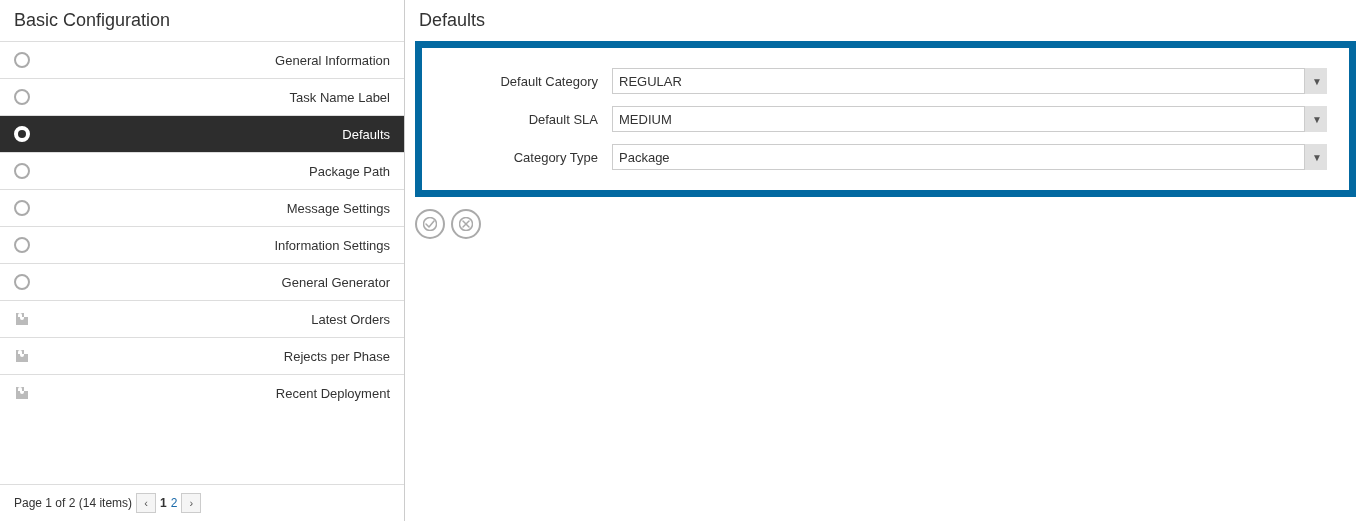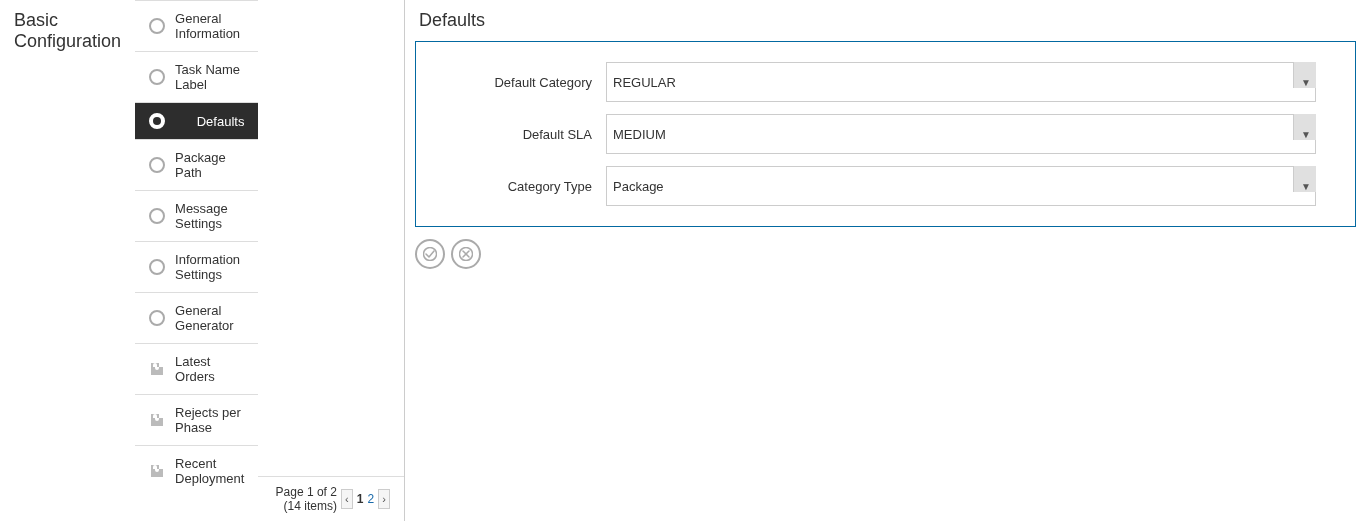--- a/index.html
+++ b/index.html
@@ -12,21 +12,21 @@
     .container {
       display: flex;
       width: 1366px;
       min-height: 521px;
     }
     
     .left-panel {
       width: 405px;
       border-right: 1px solid #ccc;
       display: flex;
-      flex-direction: row;
+      flex-direction: column;
     }
     .left-panel-title {
       font-size: 18px;
       font-weight: normal;
       color: #333;
       padding: 10px 14px 10px 14px;
     }
     .nav-item {
       display: flex;
       align-items: center;
@@ -117,23 +117,23 @@
       flex-direction: column;
       padding: 0;
     }
     .right-panel-title {
       font-size: 18px;
       font-weight: normal;
       color: #333;
       padding: 10px 14px 10px 14px;
     }
     .form-area {
-      border: 1px solid #0369a1;
+      border: 7px solid #0369a1;
       margin: 0 10px;
-      padding: 20px 39px 20px 30px;
+      padding: 20px 22px 20px 30px;
     }
     .form-row {
       display: flex;
       align-items: center;
       margin-bottom: 12px;
     }
     .form-row:last-child {
       margin-bottom: 0;
     }
     .form-label {
@@ -143,21 +143,21 @@
       font-size: 13px;
       color: #333;
       flex-shrink: 0;
     }
     .select-wrapper {
       flex: 1;
       position: relative;
     }
     .select-wrapper select {
       width: 100%;
-      height: 40px;
+      height: 26px;
       border: 1px solid #ccc;
       font-size: 13px;
       padding: 2px 24px 2px 6px;
       color: #333;
       appearance: none;
       -webkit-appearance: none;
       background: #fff;
       cursor: pointer;
     }
     .select-wrapper::after {

